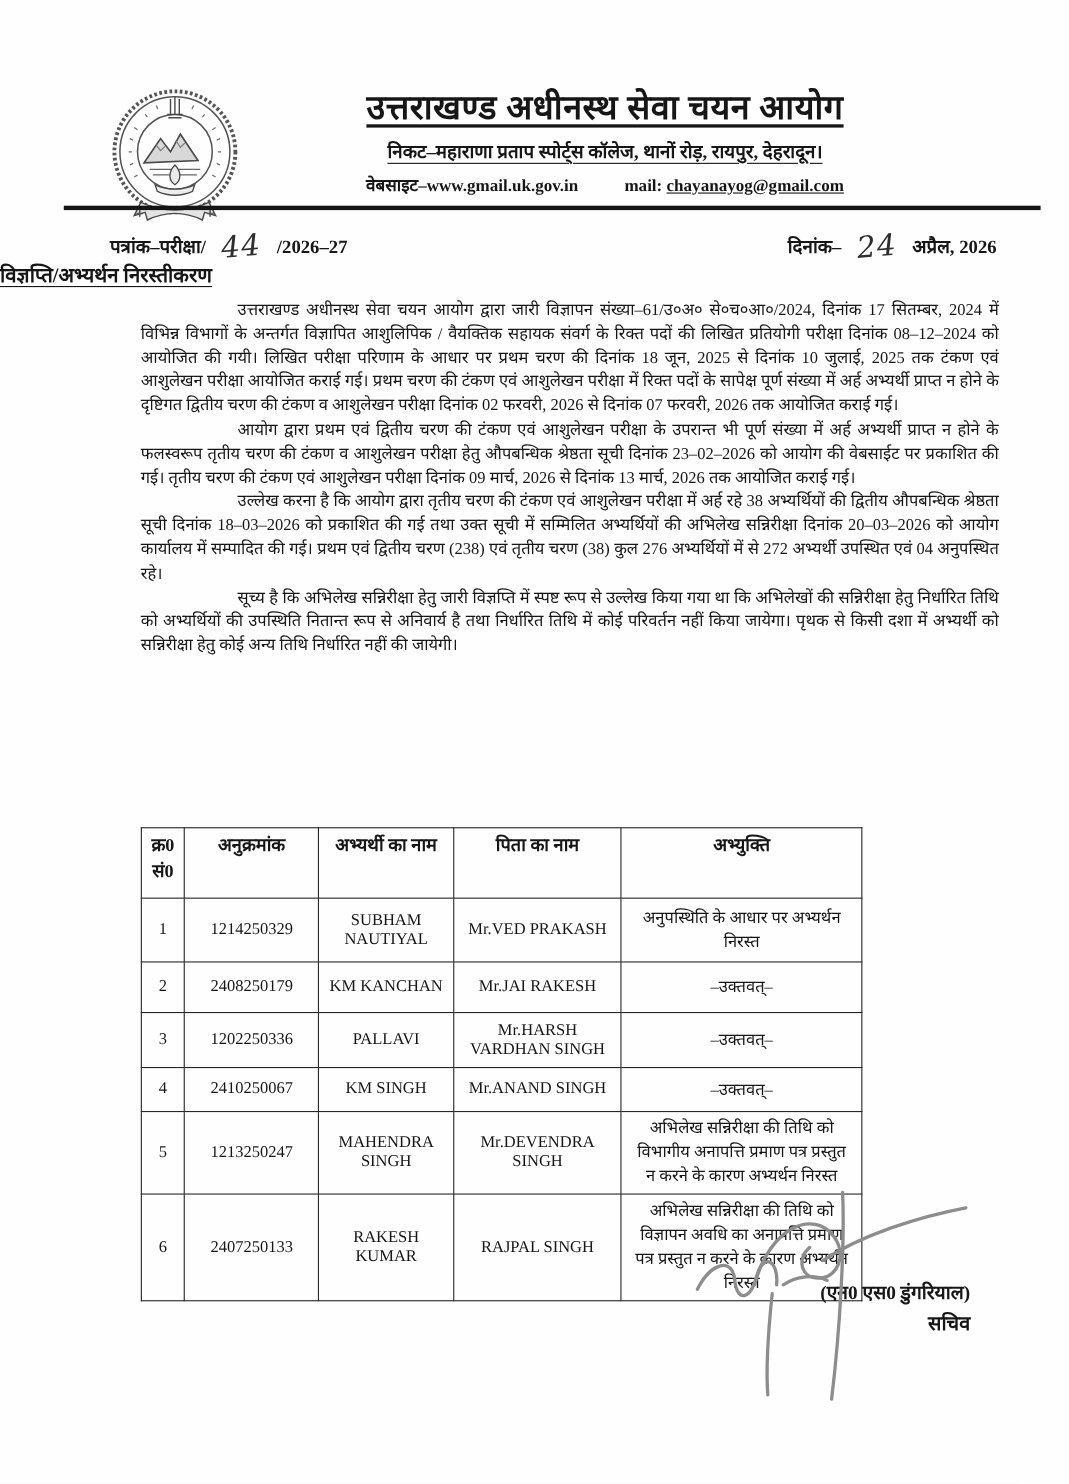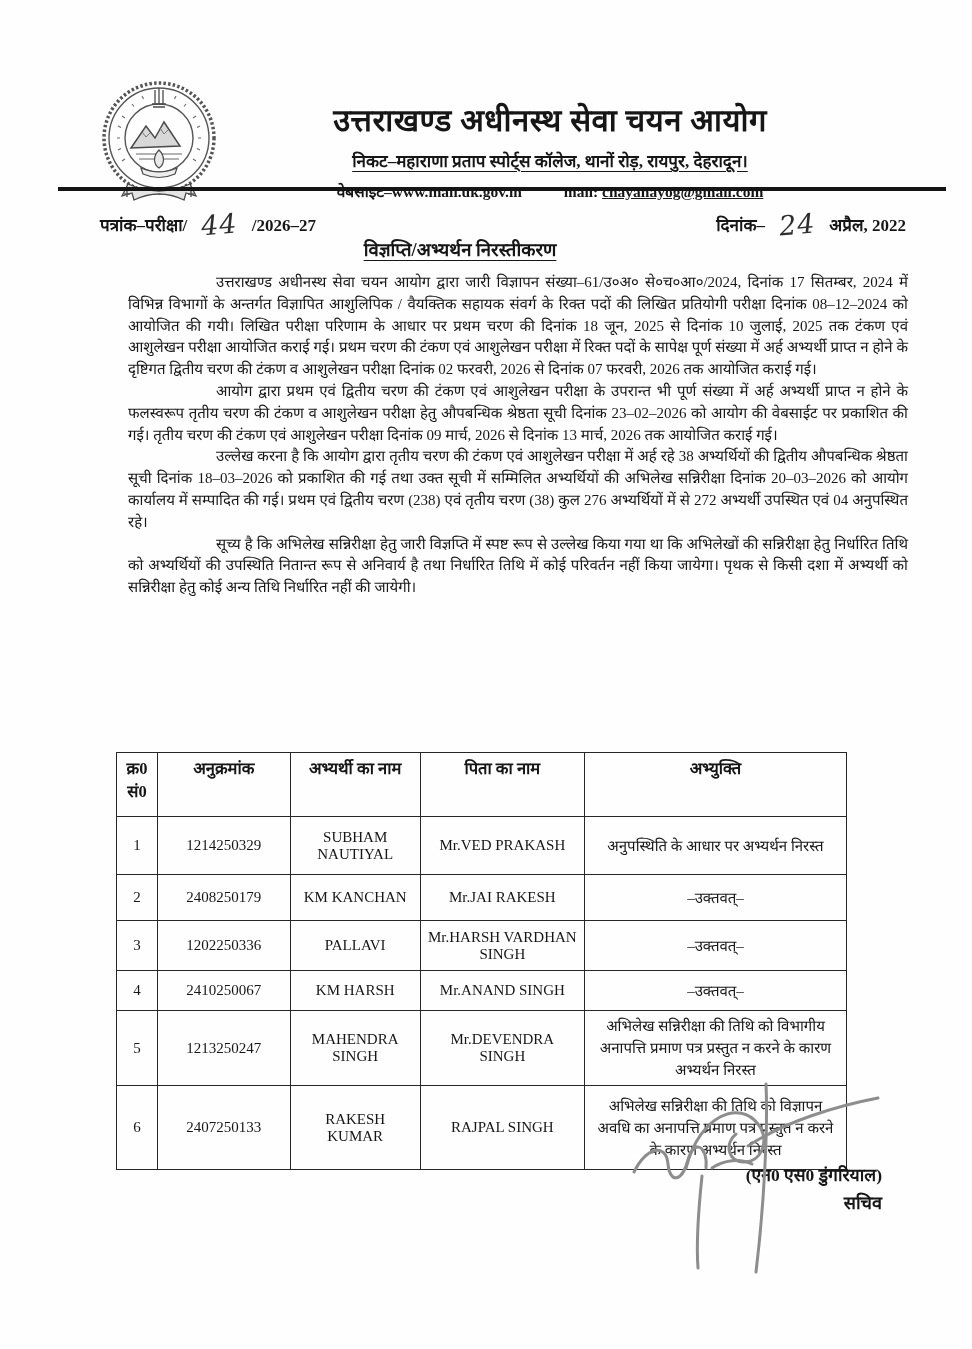--- a/index.html
+++ b/index.html
@@ -7,21 +7,21 @@
     position:relative; width:972px; height:1349px; margin:0 auto;
     background:#fefefe; color:#161616; overflow:hidden;
     font-family:"Liberation Serif","DejaVu Sans",sans-serif;
   }
   
   .letterhead { position:absolute; top:74px; left:0; width:972px; }
   .emblem { position:absolute; left:98px; top:2px; width:122px; height:134px; }
   .head-center { margin-left:250px; width:600px; text-align:center; }
   .org-name {
     font-size:31px; font-weight:bold; letter-spacing:0.5px;
-    text-underline-offset:5px; margin-top:24px;
+    text-decoration:underline; text-underline-offset:5px; margin-top:1px;
   }
   .org-addr {
     font-size:17px; font-weight:bold; margin-top:9px;
     text-decoration:underline; text-underline-offset:4px;
   }
   .org-web { font-size:15.5px; font-weight:bold; margin-top:8px; }
   .org-web .mail-label { margin-left:38px; }
   .org-web .mail-value { text-decoration:underline; }
   .head-rule {
     position:absolute; top:187px; left:58px; width:888px; height:4px;
@@ -35,33 +35,33 @@
   .ref-left { position:absolute; left:0; top:8px; }
   .ref-right { position:absolute; right:2px; top:8px; }
   .hand {
     display:inline-block; font-family:"DejaVu Serif",serif; font-style:italic;
     font-weight:normal; font-size:27px; color:#2e2e2e;
     transform:rotate(-5deg); margin:0 14px; position:relative; top:3px;
     letter-spacing:1px;
   }
   
   .doc-title {
-    position:absolute; top:236px; left:0; width:920px; text-align:center;
+    position:absolute; top:236px; left:0; width:920px; 
     font-size:18.5px; font-weight:bold;
   }
   .doc-title span { text-decoration:underline; text-underline-offset:4px; }
   
   .doc-body {
     position:absolute; top:272px; left:128px; width:780px;
     font-size:15px; line-height:21.8px; text-align:justify;
   }
   .doc-body p { margin:0; text-indent:88px; }
   
   .cand-table {
-    position:absolute; top:752px; left:116px; width:731px;
+    position:absolute; top:752px; left:128px; width:656px;
     border-collapse:collapse; font-size:15px;padding-left:28px;
   }
   .cand-table th, .cand-table td {
     border:1.6px solid #262626; padding:3px 6px; text-align:center;
     vertical-align:middle;
   }
   .cand-table th { font-size:16.5px; font-weight:bold; padding-bottom:14px; vertical-align:top; }
   .cand-table col.c-sno   { width:42px;  }
   .cand-table col.c-roll  { width:140px; }
   .cand-table col.c-name  { width:135px; }
@@ -120,34 +120,34 @@
         <path d="M30,108 q31,14 62,0 l6,12 l-10,-3 l-2,7 q-25,-12 -50,0 l-2,-7 l-10,3 Z" stroke="#4a4a4a" stroke-width="1.3" fill="#e4e4e4"></path>
         <path d="M46,113 h30" stroke="#555" stroke-width="1.6" stroke-dasharray="3 2"></path>
 
         <path d="M26,118 l6,0 M29,115 l0,6 M90,118 l6,0 M93,115 l0,6" stroke="#555" stroke-width="1.4"></path>
       </g>
     </svg>
     <div class="head-center">
       <div class="org-name">उत्तराखण्ड अधीनस्थ सेवा चयन आयोग</div>
       <div class="org-addr">निकट–महाराणा प्रताप स्पोर्ट्स कॉलेज, थानों रोड़, रायपुर, देहरादून।</div>
       <div class="org-web">
-        <span>वेबसाइट–www.mail.uk.gov.in</span>
+        <span>वेबसाइट–www.gmail.uk.gov.in</span>
         <span class="mail-label">mail:</span>
         <span class="mail-value">chayanayog@gmail.com</span>
       </div>
     </div>
   </div>
   <div class="head-rule"></div>
 
   <div class="ref-line">
     <div class="ref-left">
       <span>पत्रांक–परीक्षा/</span><span class="hand">44</span><span>/2026–27</span>
     </div>
     <div class="ref-right">
-      <span>दिनांक–</span><span class="hand">24</span><span>अप्रैल, 2022</span>
+      <span>दिनांक–</span><span class="hand">24</span><span>अप्रैल, 2026</span>
     </div>
   </div>
 
   <div class="doc-title">
     <span>विज्ञप्ति/अभ्यर्थन निरस्तीकरण</span>
   </div>
 
   <div class="doc-body">
       <p>उत्तराखण्ड अधीनस्थ सेवा चयन आयोग द्वारा जारी विज्ञापन संख्या–61/उ०अ० से०च०आ०/2024, दिनांक 17 सितम्बर, 2024 में विभिन्न विभागों के अन्तर्गत विज्ञापित आशुलिपिक / वैयक्तिक सहायक संवर्ग के रिक्त पदों की लिखित प्रतियोगी परीक्षा दिनांक 08–12–2024 को आयोजित की गयी। लिखित परीक्षा परिणाम के आधार पर प्रथम चरण की दिनांक 18 जून, 2025 से दिनांक 10 जुलाई, 2025 तक टंकण एवं आशुलेखन परीक्षा आयोजित कराई गई। प्रथम चरण की टंकण एवं आशुलेखन परीक्षा में रिक्त पदों के सापेक्ष पूर्ण संख्या में अर्ह अभ्यर्थी प्राप्त न होने के दृष्टिगत द्वितीय चरण की टंकण व आशुलेखन परीक्षा दिनांक 02 फरवरी, 2026 से दिनांक 07 फरवरी, 2026 तक आयोजित कराई गई।</p>
       <p>आयोग द्वारा प्रथम एवं द्वितीय चरण की टंकण एवं आशुलेखन परीक्षा के उपरान्त भी पूर्ण संख्या में अर्ह अभ्यर्थी प्राप्त न होने के फलस्वरूप तृतीय चरण की टंकण व आशुलेखन परीक्षा हेतु औपबन्धिक श्रेष्ठता सूची दिनांक 23–02–2026 को आयोग की वेबसाईट पर प्रकाशित की गई। तृतीय चरण की टंकण एवं आशुलेखन परीक्षा दिनांक 09 मार्च, 2026 से दिनांक 13 मार्च, 2026 तक आयोजित कराई गई।</p>
@@ -190,21 +190,21 @@
         <tr>
           <td class="cell-sno">3</td>
           <td class="cell-roll">1202250336</td>
           <td class="cell-name">PALLAVI</td>
           <td class="cell-father">Mr.HARSH VARDHAN SINGH</td>
           <td class="cell-remark">–उक्तवत्–</td>
         </tr>
         <tr>
           <td class="cell-sno">4</td>
           <td class="cell-roll">2410250067</td>
-          <td class="cell-name">KM HARSH</td>
+          <td class="cell-name">KM SINGH</td>
           <td class="cell-father">Mr.ANAND SINGH</td>
           <td class="cell-remark">–उक्तवत्–</td>
         </tr>
         <tr>
           <td class="cell-sno">5</td>
           <td class="cell-roll">1213250247</td>
           <td class="cell-name">MAHENDRA SINGH</td>
           <td class="cell-father">Mr.DEVENDRA SINGH</td>
           <td class="cell-remark">अभिलेख सन्निरीक्षा की तिथि को विभागीय अनापत्ति प्रमाण पत्र प्रस्तुत न करने के कारण अभ्यर्थन निरस्त</td>
         </tr>

